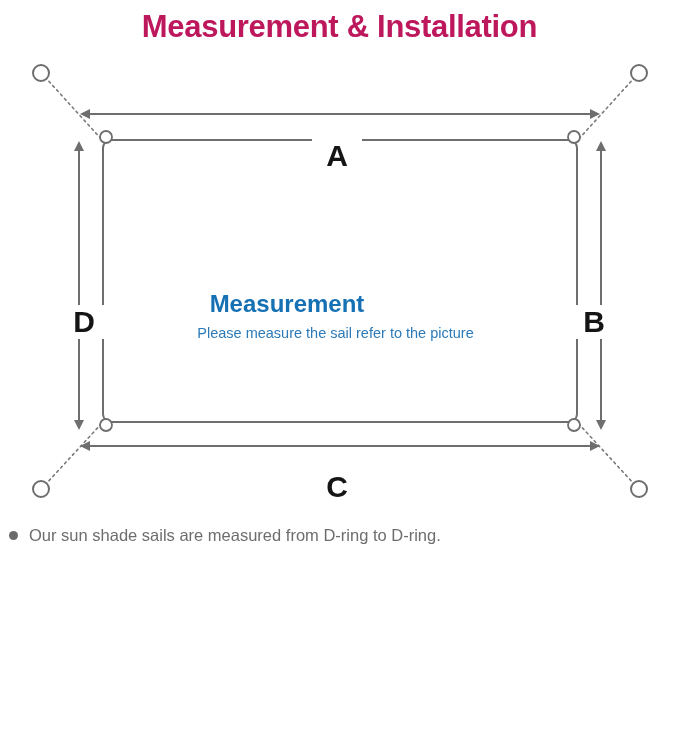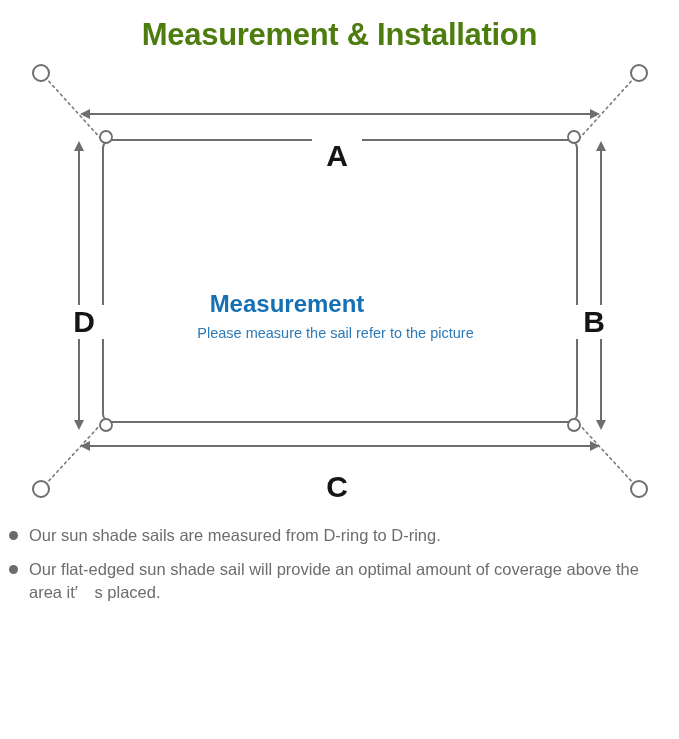--- a/index.html
+++ b/index.html
@@ -12,28 +12,28 @@
     height: 739px;
     position: relative;
     overflow: hidden;
     font-family: "Liberation Sans", sans-serif;
     -webkit-font-smoothing: antialiased;
   }
 
   
   .title {
     position: absolute;
-    top: 16px;
+    top: 8px;
     left: 0;
     width: 679px;
     text-align: center;
     font-family: "Liberation Sans", sans-serif;
     font-size: 31px;
     font-weight: bold;
-    color: #4d7c0f;
+    color: #be185d;
     letter-spacing: -0.3px;
     line-height: 38px;
     white-space: nowrap;
   }
 
   
   .diagram {
     position: absolute;
     top: 46px;
     left: 0;
@@ -182,18 +182,14 @@
 <div class="notes">
 
   <div class="note-row">
     <span class="note-bullet"></span>
     <span class="note-text">Our sun shade sails are measured from D-ring to D-ring.</span>
   </div>
 
 
 
 
-  <div class="note-row">
-    <span class="note-bullet"></span>
-    <span class="note-text">Our flat-edged sun shade sail will provide an optimal amount of coverage above the area it′　s placed.</span>
-  </div>
 
 </div>
 
 </body></html>

